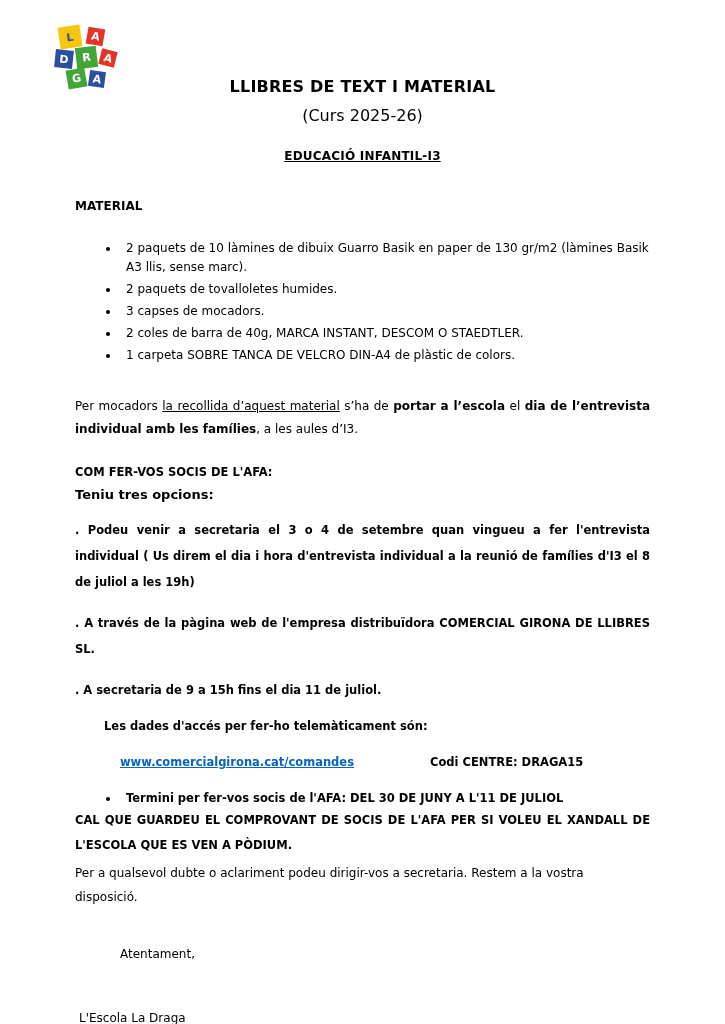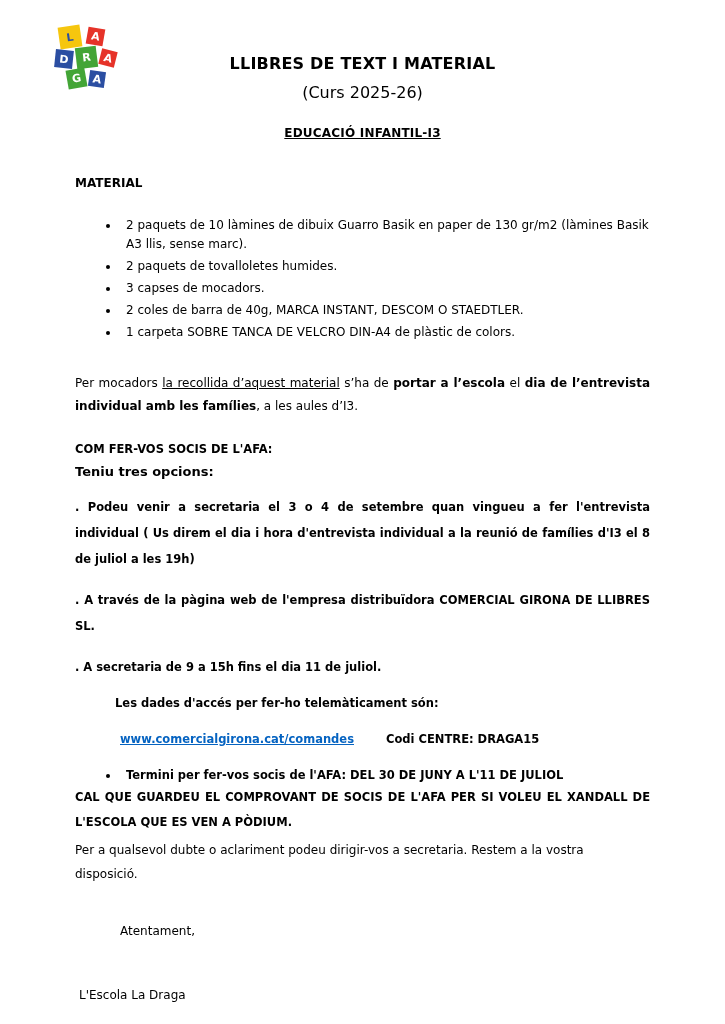--- a/index.html
+++ b/index.html
@@ -24,21 +24,21 @@
   }
   .t0 { left: 4px;  top: 0;    width: 22px; height: 22px; transform: rotate(-8deg); }
   .t1 { left: 32px; top: 2px;  width: 17px; height: 17px; transform: rotate(10deg); }
   .t2 { left: 0;    top: 24px; width: 18px; height: 18px; transform: rotate(6deg); }
   .t3 { left: 21px; top: 21px; width: 21px; height: 21px; transform: rotate(-7deg); }
   .t4 { left: 45px; top: 24px; width: 16px; height: 16px; transform: rotate(14deg); }
   .t5 { left: 12px; top: 43px; width: 19px; height: 19px; transform: rotate(-10deg); }
   .t6 { left: 34px; top: 45px; width: 16px; height: 16px; transform: rotate(8deg); }
 
   
-  .header { padding-top: 54px; text-align: center; }
+  .header { padding-top: 77px; text-align: center; }
   .title { font-size: 16px; font-weight: bold; letter-spacing: .2px; }
   .subtitle { margin-top: 10px; font-size: 16px; font-weight: normal; }
   .section-heading {
     margin-top: 24px; text-align: center;
     font-size: 12px; font-weight: bold; text-decoration: underline; letter-spacing: .2px;
   }
 
   
   .material-heading { margin-top: 36px; font-size: 12px; font-weight: bold; }
   ul.material-list { margin-top: 26px; padding-left: 45px; }
@@ -46,24 +46,24 @@
 
   
   .delivery { margin-top: 30px; font-size: 12px; line-height: 23px; text-align: justify; }
   .u { text-decoration: underline; }
   .b { font-weight: bold; }
 
   
   .afa-heading { margin-top: 24px; font-size: 11.5px; font-weight: bold; }
   .afa-sub { margin-top: 8px; font-size: 13px; font-weight: bold; }
   .option { margin-top: 15px; font-size: 11.5px; font-weight: bold; line-height: 26px; text-align: justify; }
-  .access { margin-top: 16px; margin-left: 40px; font-size: 11.5px; font-weight: bold; }
+  .access { margin-top: 16px; margin-left: 29px; font-size: 11.5px; font-weight: bold; }
   .link-row { margin-top: 22px; margin-left: 45px; font-size: 11.5px; }
   .link { font-weight: bold; text-decoration: underline; cursor: pointer; }
-  .center-code { font-weight: bold; margin-left: 32px; }
+  .center-code { font-weight: bold; margin-left: 76px; }
   ul.deadline-list { margin-top: 20px; padding-left: 45px; }
   ul.deadline-list li { font-size: 11.5px; font-weight: bold; line-height: 19px; padding-left: 6px; }
   .warning { font-size: 11.5px; font-weight: bold; line-height: 25px; text-align: justify; }
   .closing { margin-top: 3px; font-size: 12px; line-height: 24px; }
 
   
   .salutation { margin-top: 38px; margin-left: 45px; font-size: 12px; }
   .school { margin-top: 50px; margin-left: 4px; font-size: 12px; }
 </style>
 </head>

